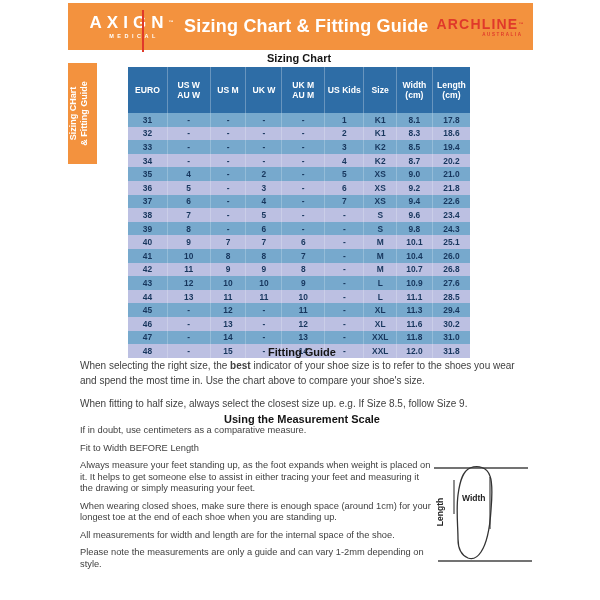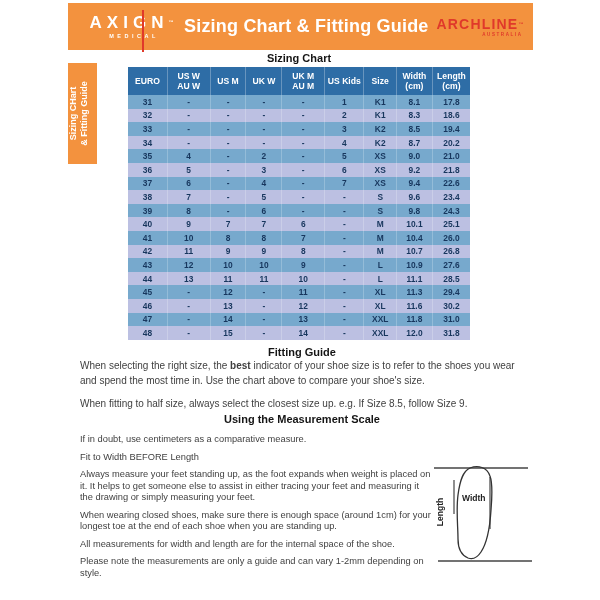--- a/index.html
+++ b/index.html
@@ -38,39 +38,39 @@
                  transform:rotate(-90deg);color:#fff;font-weight:bold;font-size:9px;
                  line-height:11px;text-align:center}
 
   
   .chart-title{position:absolute;left:128px;top:52px;width:342px;text-align:center;
                font-size:11px;font-weight:bold;color:#151515}
   table.sizing{position:absolute;left:128px;top:67px;width:342px;
                border-collapse:collapse;table-layout:fixed}
   table.sizing thead th{background:var(--hblue);color:#fff;font-size:8.6px;font-weight:bold;
                height:26px;line-height:10px;vertical-align:middle;text-align:center;
-               border-left:1px solid rgba(255,255,255,.28);padding:4px 1px}
+               border-left:1px solid rgba(255,255,255,.28);padding:13px 1px}
   table.sizing thead th:first-child{border-left:none}
   table.sizing tbody td{height:13.6px;font-size:8.4px;font-weight:bold;color:var(--navy);
                text-align:center;vertical-align:middle;
                border-left:1px solid rgba(255,255,255,.22);padding:0}
   table.sizing tbody td:first-child{border-left:none}
   table.sizing tbody tr:nth-child(odd){background:var(--teal)}
   table.sizing tbody tr:nth-child(even){background:var(--lav)}
   th:nth-child(1){width:11.5%} th:nth-child(2){width:12.5%} th:nth-child(3){width:10.5%}
   th:nth-child(4){width:10.5%} th:nth-child(5){width:12.5%} th:nth-child(6){width:11.5%}
   th:nth-child(7){width:9.5%}  th:nth-child(8){width:10.5%} th:nth-child(9){width:11%}
 
   
   .h2{text-align:center;font-size:11px;font-weight:bold;color:#151515}
   .fitting{position:absolute;left:80px;top:346px;width:444px}
   .fitting .h2{}
   .fitting p{font-size:10px;line-height:15px;color:var(--body);margin-bottom:8px}
   .measure{position:absolute;left:80px;top:413px;width:444px}
-  .measure .h2{margin-bottom:9px}
+  .measure .h2{}
   .measure p{width:352px;font-size:9.3px;line-height:11.5px;color:var(--body);margin-bottom:6px}
 
   
   .foot-diagram{position:absolute;left:428px;top:450px;width:108px;height:132px}
   .foot-diagram svg{width:100%;height:100%}
 </style>
 </head>
 <body>
 
 <div class="page">

